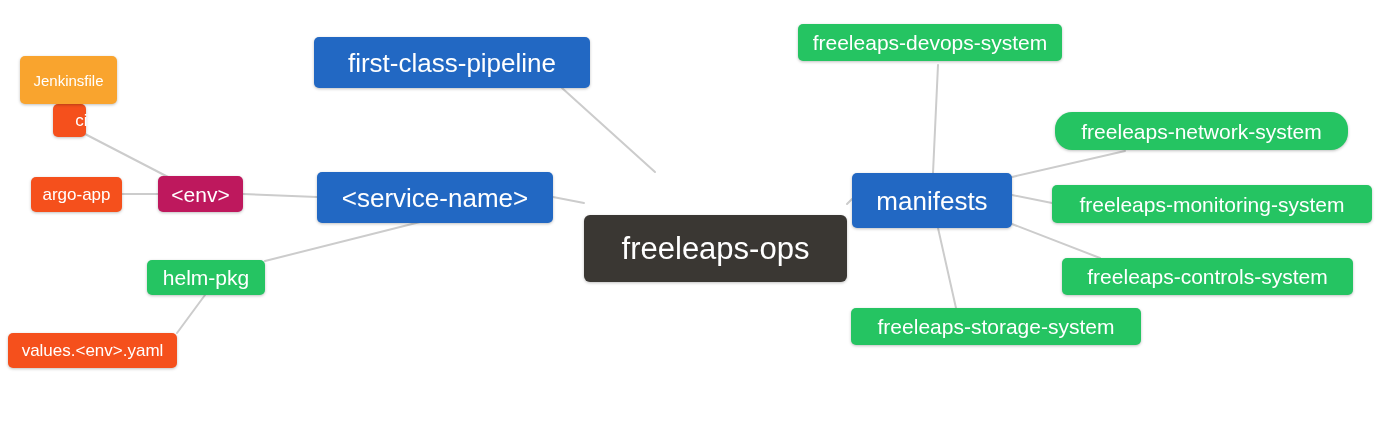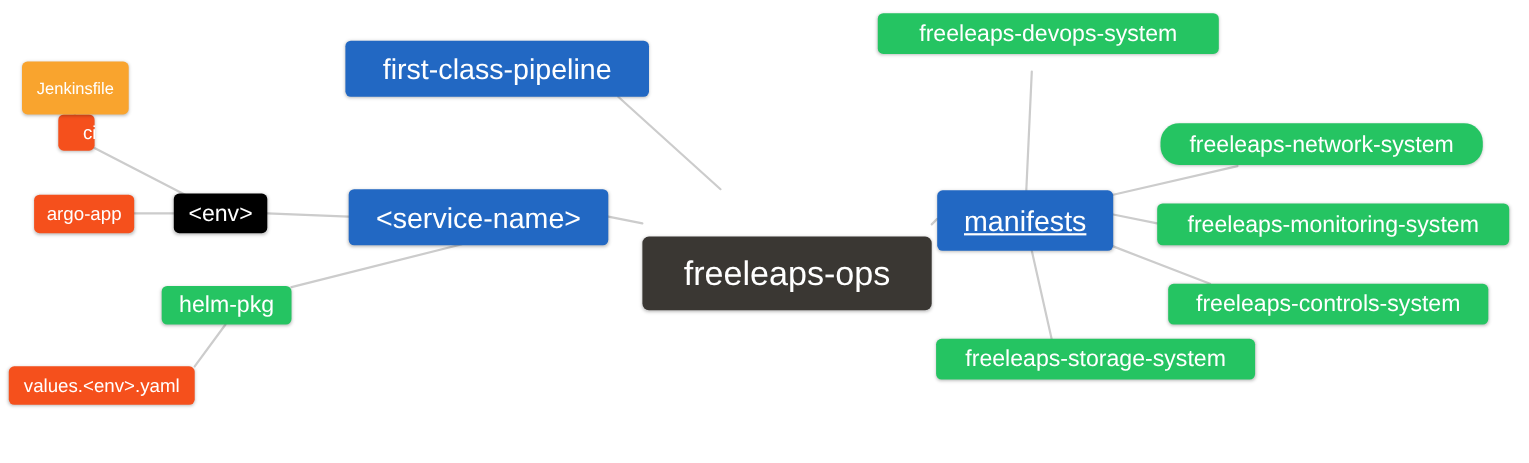--- a/index.html
+++ b/index.html
@@ -72,30 +72,30 @@
   <div>
       <div class="node lvl0" style="left: 584px; top: 171px; width: 263px; height: 67px; background: rgb(58, 55, 51);">
         <span>freeleaps-ops</span>
       </div>
       <div class="node lvl1" style="left: 314px; top: 37px; width: 276px; height: 51px; background: rgb(34, 104, 195);">
         <span>first-class-pipeline</span>
       </div>
       <div class="node lvl1" style="left: 317px; top: 172px; width: 236px; height: 51px; background: rgb(34, 104, 195);">
         <span>&lt;service-name&gt;</span>
       </div>
-      <div class="node lvl1" style="left: 852px; top: 173px; width: 160px; height: 55px; background: rgb(34, 104, 195); text-decoration: underline;">
+      <div class="node lvl1" style="left: 852px; top: 173px; width: 160px; height: 55px; background: rgb(34, 104, 195);">
         <span>manifests</span>
       </div>
-      <div class="node lvl2" style="left: 158px; top: 176px; width: 85px; height: 36px; background: #000000;">
+      <div class="node lvl2" style="left: 158px; top: 176px; width: 85px; height: 36px; background: #be185d;">
         <span>&lt;env&gt;</span>
       </div>
       <div class="node lvl2" style="left: 147px; top: 260px; width: 118px; height: 35px; background: rgb(37, 196, 98);">
         <span>helm-pkg</span>
       </div>
-      <div class="node lvl2" style="left: 798px; top: 12px; width: 310px; height: 37px; background: rgb(37, 196, 98);">
+      <div class="node lvl2" style="left: 798px; top: 24px; width: 264px; height: 37px; background: rgb(37, 196, 98);">
         <span>freeleaps-devops-system</span>
       </div>
       <div class="node lvl2" style="left: 1055px; top: 112px; width: 293px; height: 38px; background: rgb(37, 196, 98); border-radius: 17px;">
         <span>freeleaps-network-system</span>
       </div>
       <div class="node lvl2" style="left: 1052px; top: 185px; width: 320px; height: 38px; background: rgb(37, 196, 98);">
         <span>freeleaps-monitoring-system</span>
       </div>
       <div class="node lvl2" style="left: 1062px; top: 258px; width: 291px; height: 37px; background: rgb(37, 196, 98);">
         <span>freeleaps-controls-system</span>

